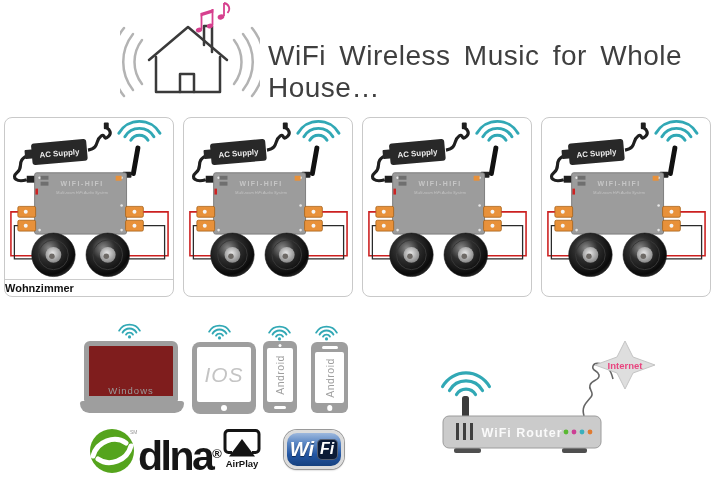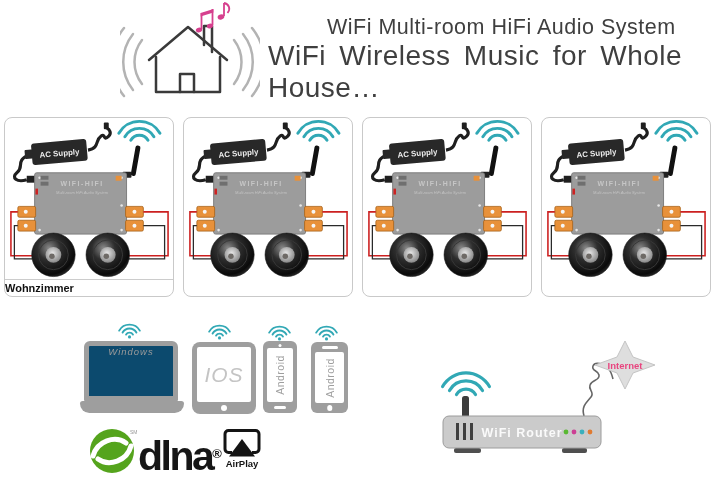--- a/index.html
+++ b/index.html
@@ -22,23 +22,23 @@
   }
   .room-svg { display:block; width:168px; height:161px; }
   .room-label {
     height:17px; border-top:1px solid #cccccc; 
     font-size:11px; font-weight:bold; color:#111; line-height:16px;
   }
 
   
   .wifi-mini { width:27px; height:16px; }
   .laptop-screen {
-    left:84px; top:341px; width:94px; height:60px; background:#0c4a6e;
+    left:84px; top:341px; width:94px; height:60px; background:#7f1d1d;
     border:5px solid #9e9e9e; border-radius:6px 6px 1px 1px;
-    display:flex; align-items:flex-start; justify-content:center;font-style:italic;
+    display:flex; align-items:flex-end; justify-content:center;
   }
   .laptop-screen .dev-label { font-size:9.5px; color:#9a9a9a; letter-spacing:1px; }
   .laptop-base { left:80px; top:401px; width:104px; height:12px; background:#9e9e9e; border-radius:3px 3px 10px 10px; }
 
   .slab { background:#9e9e9e; }
   .tablet { left:192px; top:342px; width:64px; height:72px; border-radius:8px;font-style:italic; }
   .phone-1 { left:263px; top:341px; width:34px; height:72px; border-radius:6px; }
   .phone-2 { left:311px; top:342px; width:37px; height:71px; border-radius:6px; }
   .screen { position:absolute; background:#fff; border-radius:2px; display:flex; align-items:center; justify-content:center; }
   .tablet .screen  { left:5px; right:5px; top:5px;  bottom:12px; }
@@ -113,21 +113,20 @@
       <ellipse cx="90" cy="26" rx="3.2" ry="2.3" stroke="none" transform="rotate(-15 90 26)"></ellipse>
       <path d="M81.5,29 L81.5,13" fill="none" stroke-width="1.8"></path>
       <path d="M92.5,25 L92.5,9" fill="none" stroke-width="1.8"></path>
       <path d="M80.6,13 L93.4,9 L93.4,12.6 L80.6,16.6 Z" stroke="none"></path>
       <ellipse cx="101" cy="17" rx="3.4" ry="2.5" stroke="none" transform="rotate(-15 101 17)"></ellipse>
       <path d="M104,16 L104,3" fill="none" stroke-width="1.8"></path>
       <path d="M104,3 C109,4 111,9 107.5,13" fill="none" stroke-width="1.8"></path>
     </g>
   </svg>
 
-  <div class="abs title-line1">WiFi Multi-room HiFi Audio System</div>
   <div class="abs title-line2">WiFi Wireless Music for Whole House…</div>
 
   <div class="rooms-row">
     <div class="room-box">
       <svg class="room-svg" viewBox="0 0 170 160">
         <g stroke="#31A8B5" stroke-width="3" fill="none" stroke-linecap="round">
           <path d="M127.3,21 A10,10 0 0 1 144.7,21"></path>
           <path d="M121.3,17.5 A17,17 0 0 1 150.7,17.5"></path>
           <path d="M115.2,14 A24,24 0 0 1 156.8,14"></path>
         </g>
@@ -479,20 +478,24 @@
   </svg>
   <div class="abs dlna-text"><span>dlna</span><sup>®</sup></div>
 
   <svg class="abs" style="left:222px; top:428px;" width="40" height="30" viewBox="0 0 40 30">
     <rect x="3" y="2.5" width="34" height="22" rx="3.5" stroke="#141414" stroke-width="3" fill="none"></rect>
     <rect x="10" y="20" width="20" height="10" fill="#fff"></rect>
     <path d="M20,11 L33,28.5 L7,28.5 Z" fill="#141414"></path>
   </svg>
   <div class="abs airplay-label">AirPlay</div>
 
+  <div class="abs wifi-badge">
+    <span class="wi">Wi</span>
+    <span class="fi">Fi</span>
+  </div>
 
   <svg class="abs" style="left:432px; top:338px;" width="282" height="126" viewBox="0 0 282 126">
     <g stroke="#31A8B5" stroke-width="3.2" fill="none" stroke-linecap="round">
       <path d="M24.5,56.5 A11,11 0 0 1 43.5,56.5"></path>
       <path d="M17.5,52.5 A19,19 0 0 1 50.5,52.5"></path>
       <path d="M10.6,48.5 A27,27 0 0 1 57.4,48.5"></path>
     </g>
     <rect x="30" y="58" width="7" height="22" rx="2.5" fill="#3c3c3c"></rect>
     <path d="M152,78 C149,68 155,64 159,59 C163,54 156,52 158,47 C160,41 168,43 167,37 C166,32 159,33 161,28 C163,23 172,26 176,30 C179,33 180,37 181,41" stroke="#666" stroke-width="1.6" fill="none"></path>
     <polygon points="193,3 201,19 223,27 201,35 193,51 185,35 163,27 185,19" fill="#dedede" stroke="#c4c4c4"></polygon>

